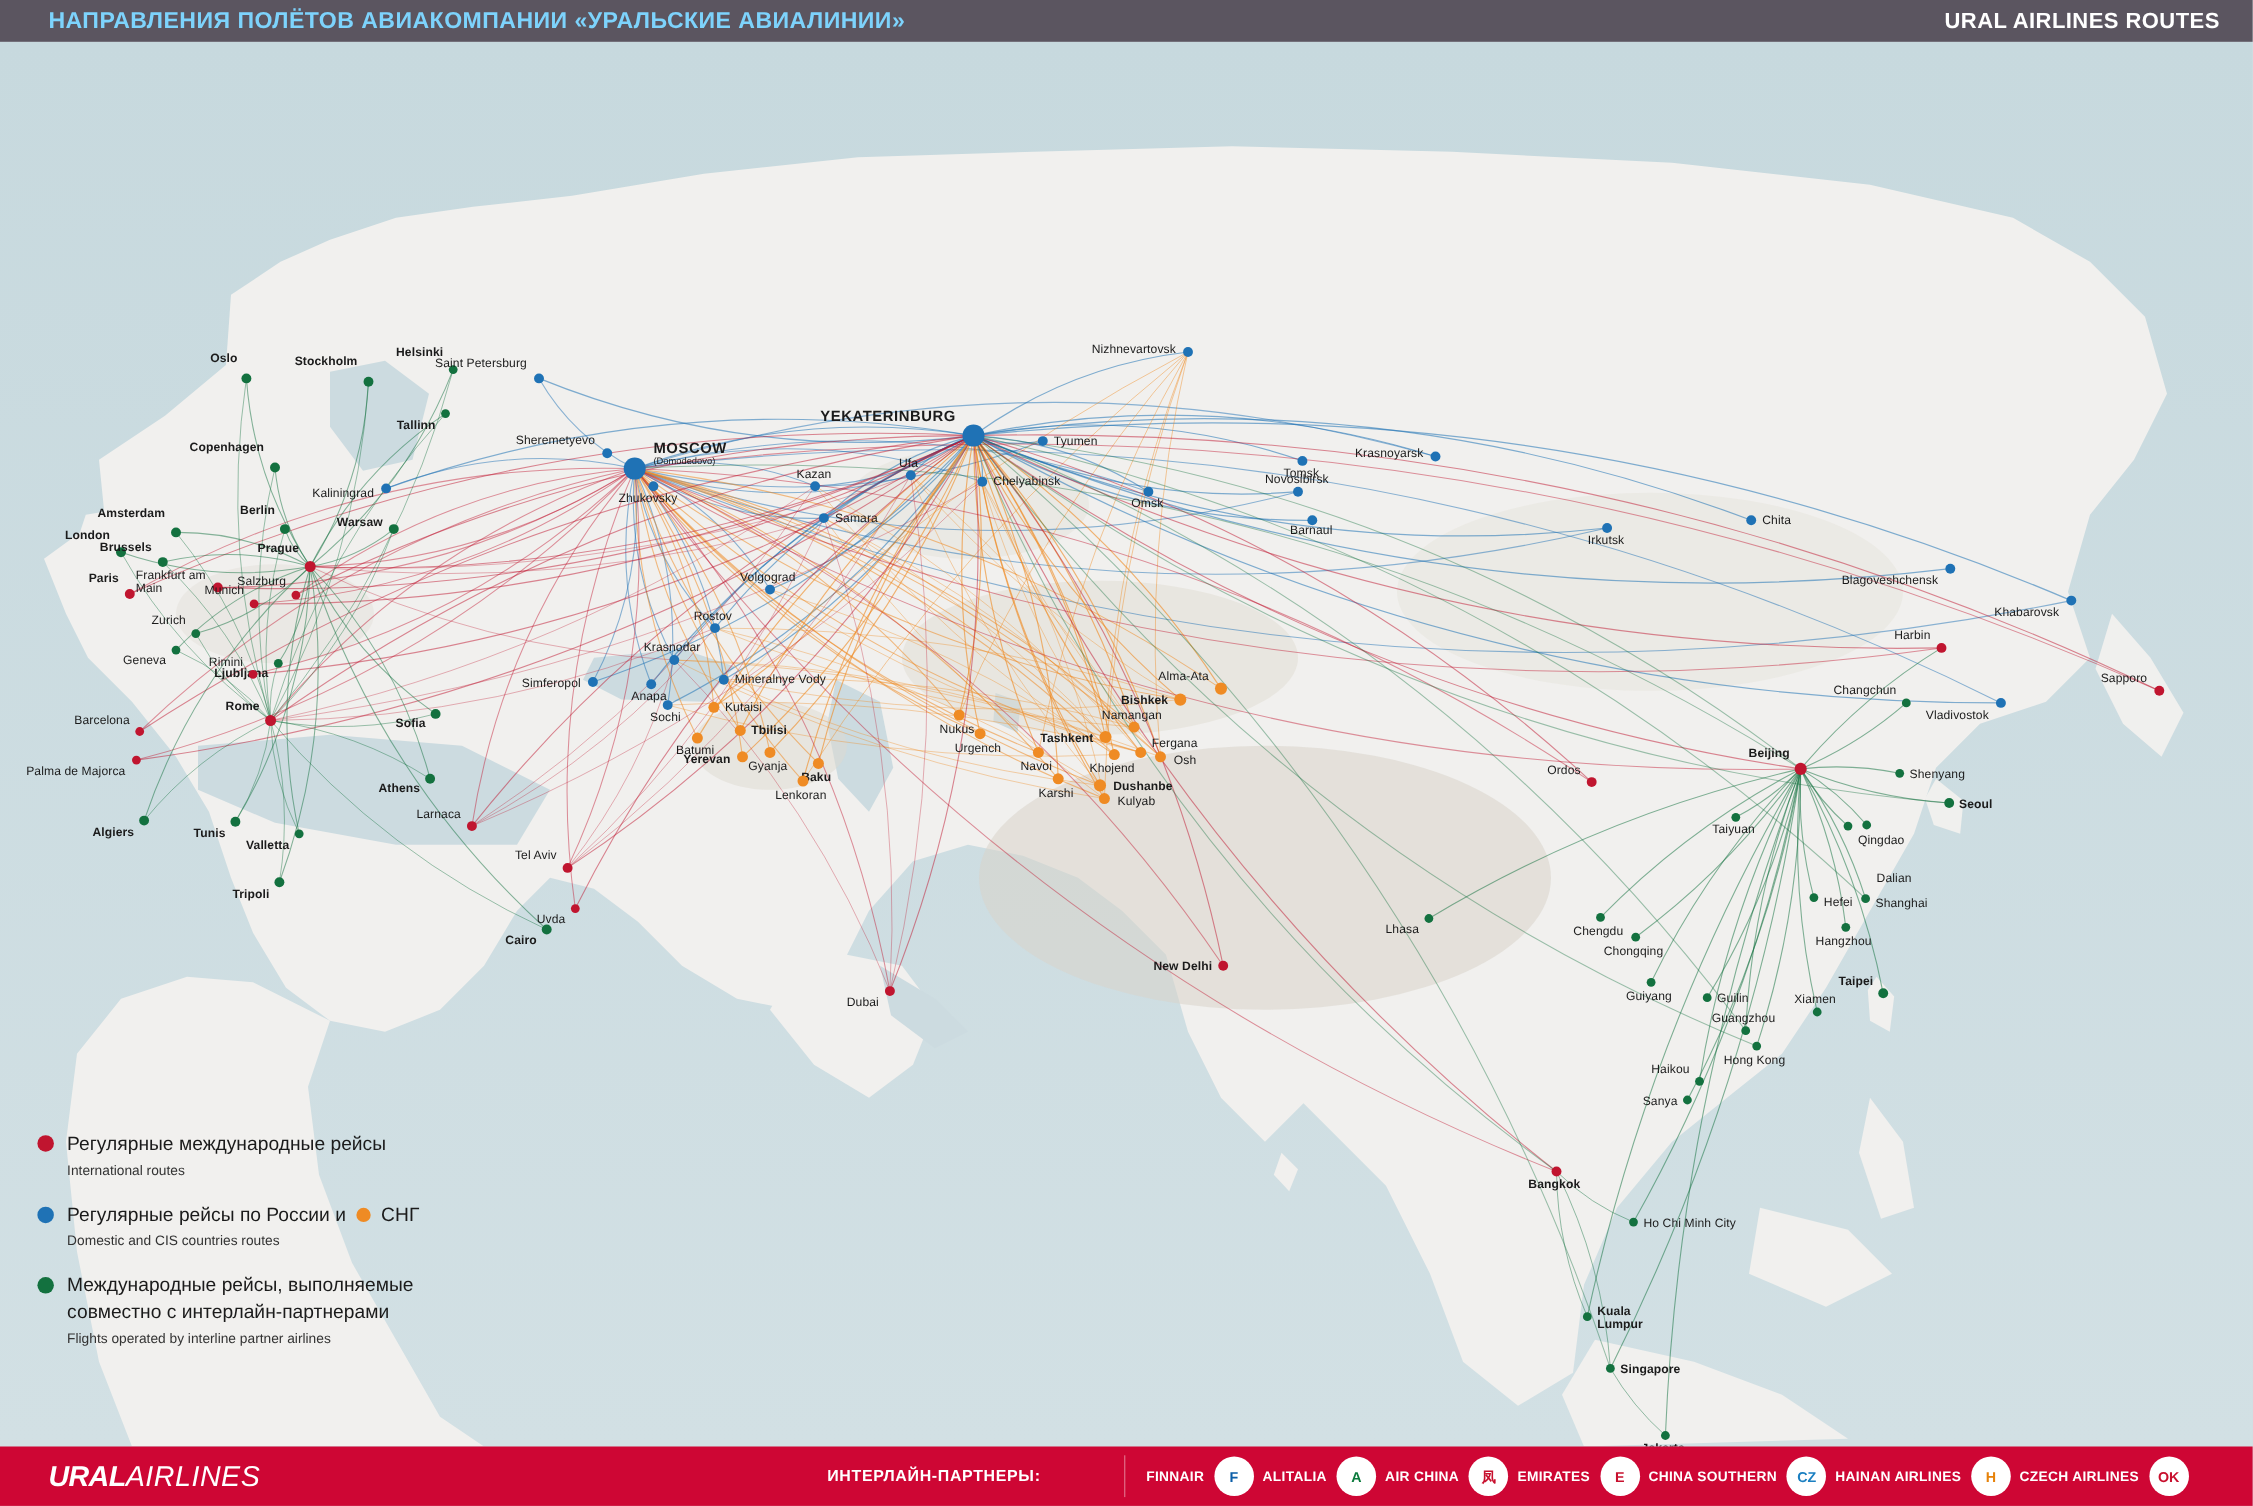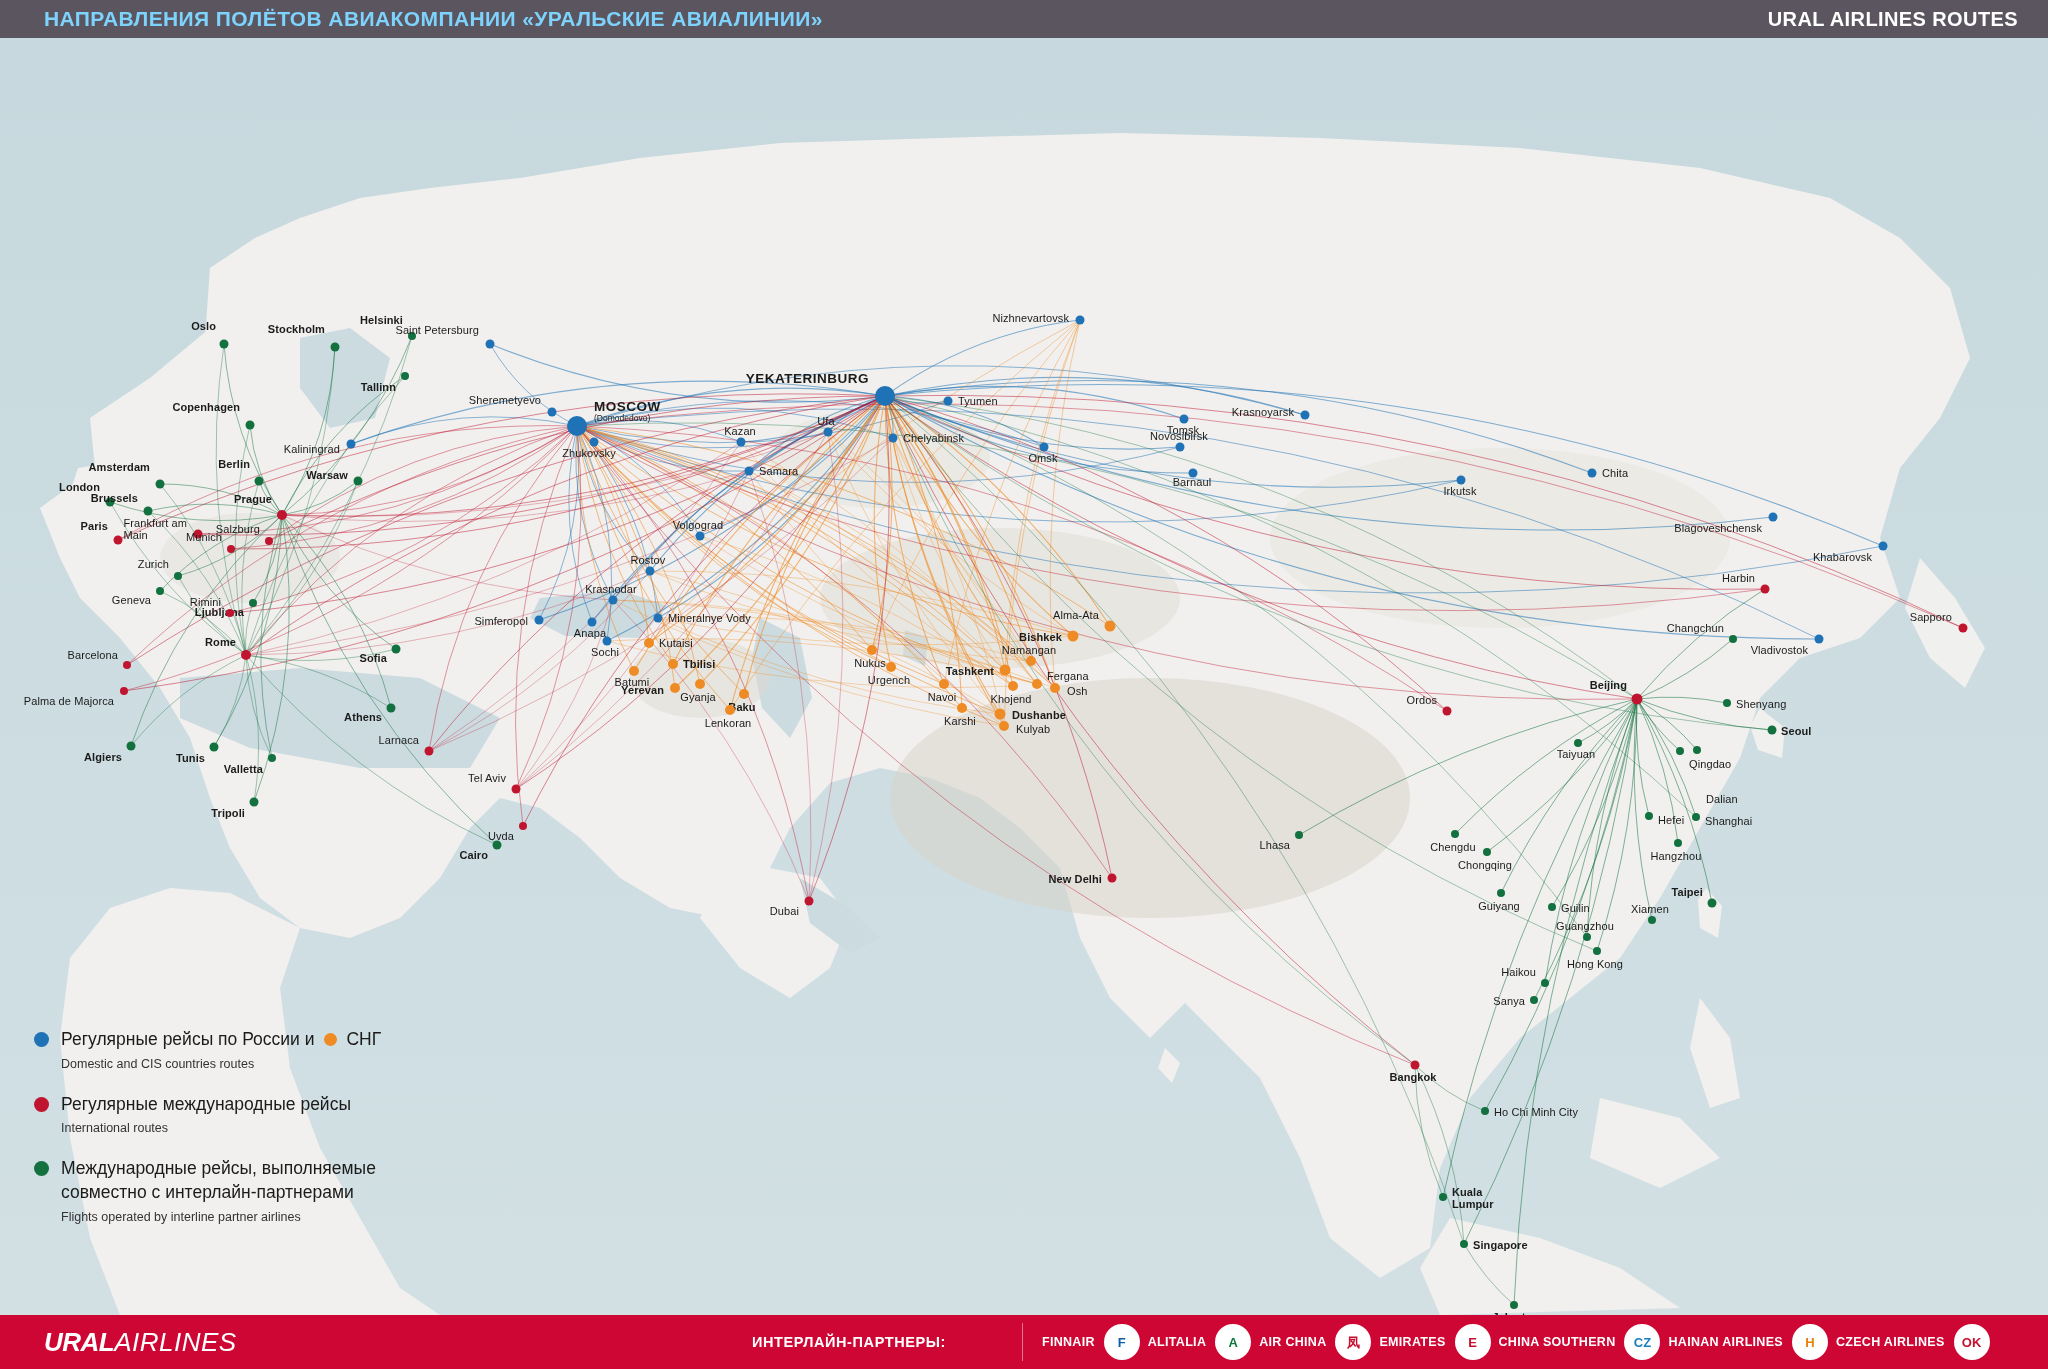--- a/index.html
+++ b/index.html
@@ -835,36 +835,36 @@
         <div class="city" style="left: 1514px; top: 1267px;">
           <div class="dot" style="width: 8px; height: 8px; background: rgb(19, 113, 63);"></div>
           <div class="lbl bold" style="left: -2px; top: 13px; transform: translate(-50%, -50%);">Jakarta</div>
         </div>
       </div>
 
     <div class="legend">
 
       <div class="leg-row">
         <div class="leg-main">
+          <div class="leg-dot" style="background:#c0152f"></div>
+          <div class="leg-ru">Регулярные международные рейсы</div>
+        </div>
+        <div class="leg-en">International routes</div>
+      </div>
+
+      <div class="leg-row">
+        <div class="leg-main">
           <div class="leg-dot" style="background:#1f72b5"></div>
           <div class="leg-ru">Регулярные рейсы по России и</div>
           <div class="leg-inline">
             <div class="leg-dot" style="background:#ef8b24"></div>
             <div class="leg-ru">СНГ</div>
           </div>
         </div>
         <div class="leg-en">Domestic and CIS countries routes</div>
-      </div>
-
-      <div class="leg-row">
-        <div class="leg-main">
-          <div class="leg-dot" style="background:#c0152f"></div>
-          <div class="leg-ru">Регулярные международные рейсы</div>
-        </div>
-        <div class="leg-en">International routes</div>
       </div>
 
       <div class="leg-row">
         <div class="leg-main">
           <div class="leg-dot" style="background:#13713f"></div>
           <div class="leg-ru" style="max-width:390px">Международные рейсы, выполняемые совместно с интерлайн-партнерами</div>
         </div>
         <div class="leg-en">Flights operated by interline partner airlines</div>
       </div>
 

